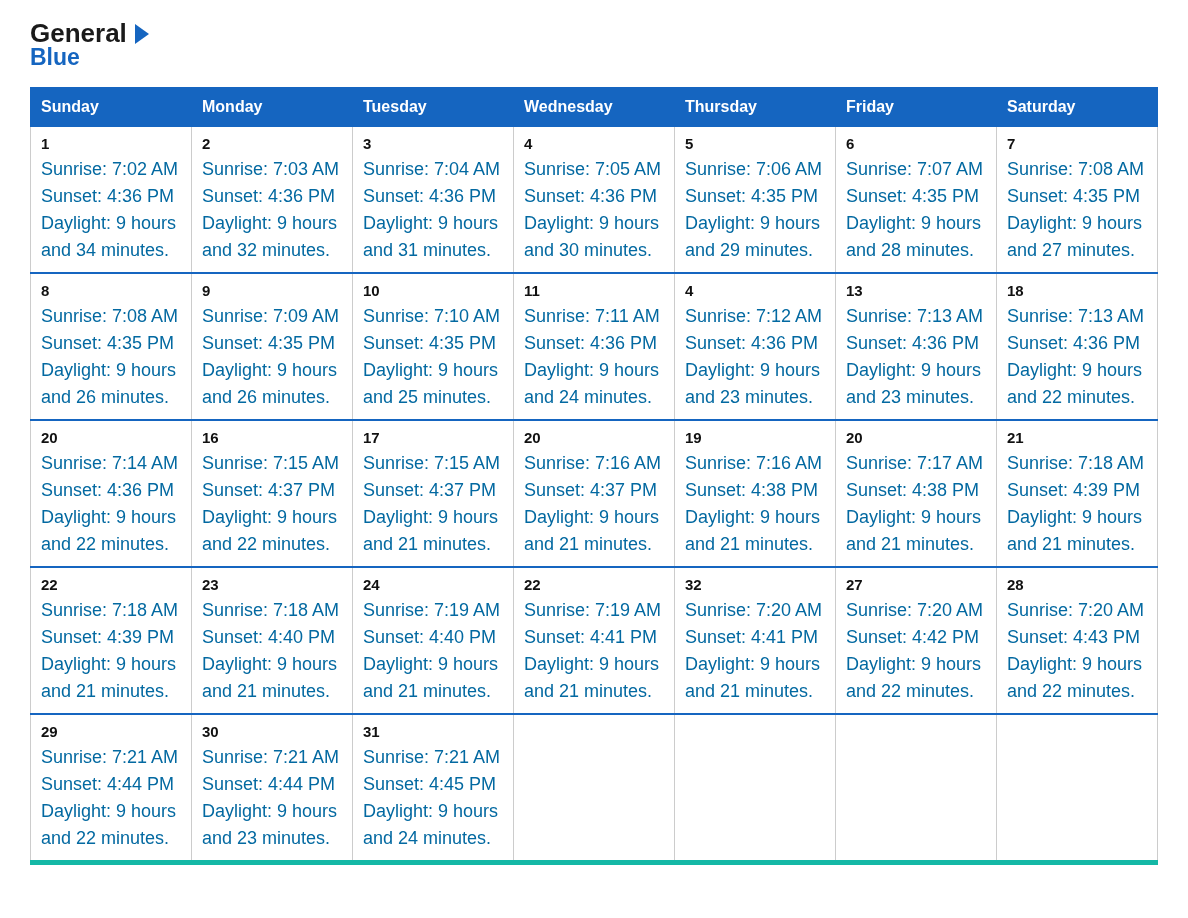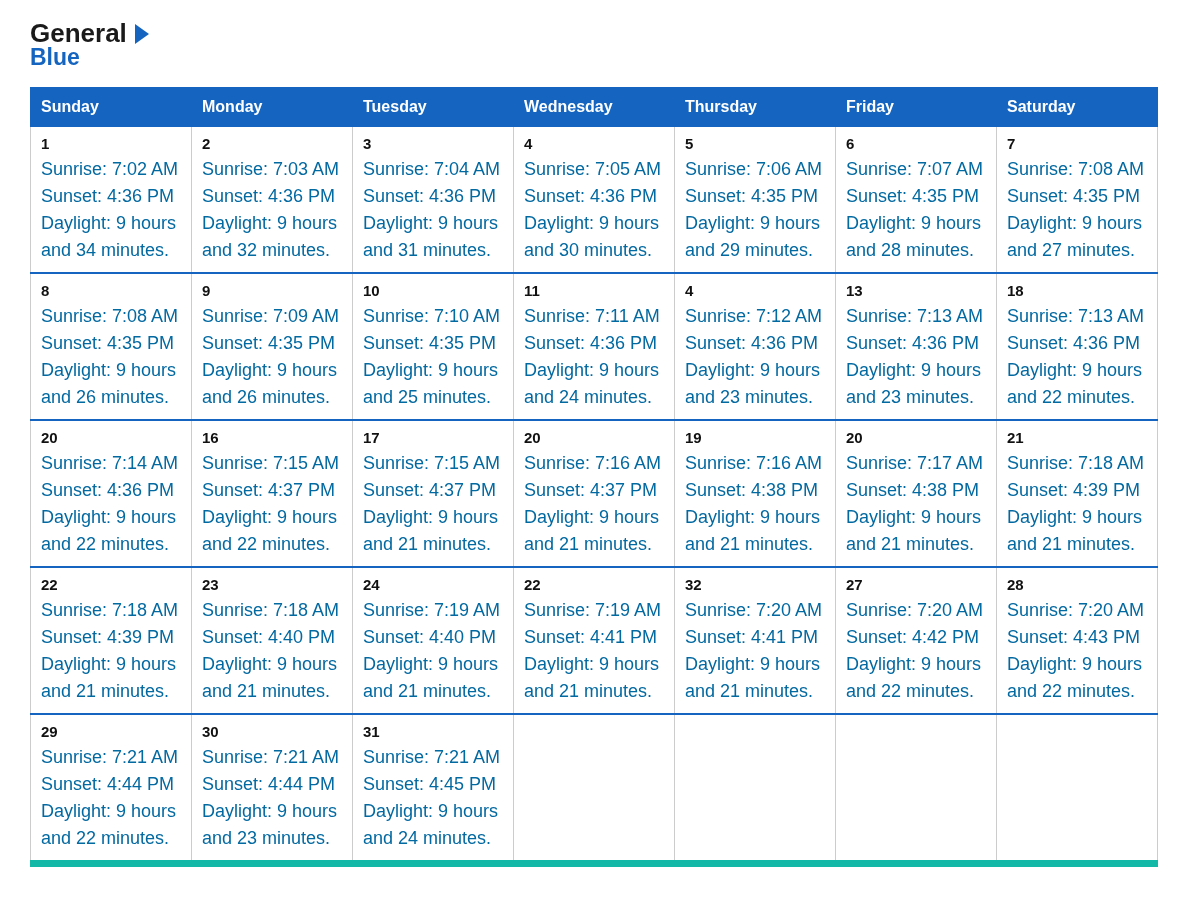--- a/index.html
+++ b/index.html
@@ -105,21 +105,21 @@
     }
     .day-info {
       font-size: 18px;
       line-height: 1.5;
       color: #0369a1;
     }
     .empty-cell {
       background: #fff;
     }
     tbody tr:last-child {
-      border-bottom: 7px solid #14b8a6;
+      border-bottom: 5px solid #14b8a6;
     }
   </style>
 </head>
 <body>
 
 <div class="header">
   <div class="logo">
     <div class="logo-row">
       <span class="logo-text-general">General</span>
       <div class="logo-triangle"></div>

